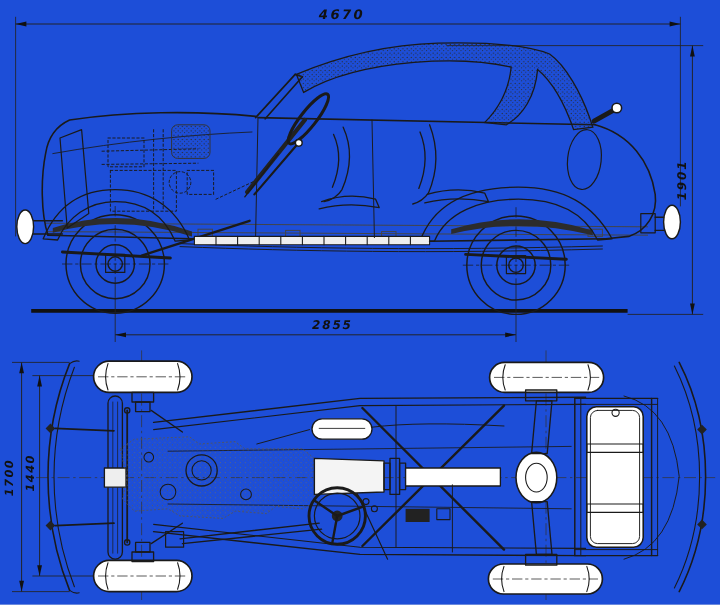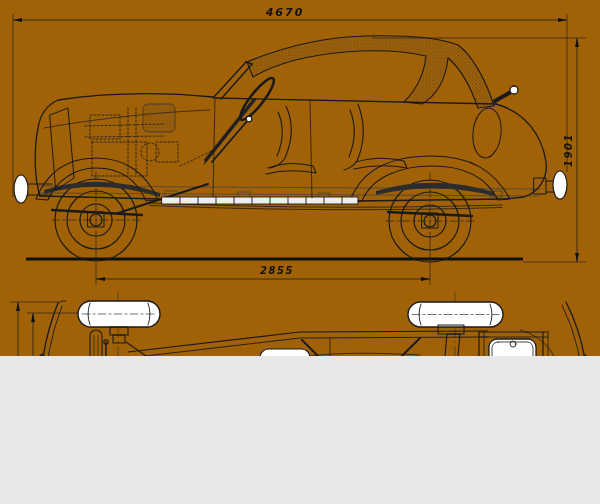--- a/index.html
+++ b/index.html
@@ -1,19 +1,19 @@
 <!DOCTYPE html>
 <html><head>
 <meta charset="utf-8">
 <style>
   html,body{margin:0;padding:0;background:#e8e8e8;}
   .sheet{
     position:relative;
-    width:600px;height:356px;
-    background:#a16207;
+    width:600px;height:504px;
+    background:#1d4ed8;
     overflow:hidden;
     font-family:"DejaVu Sans", sans-serif;
   }
   svg{display:block}
   .dim-text{
     font-family:"DejaVu Sans", sans-serif;
     font-style:italic;
     font-weight:bold;
     fill:#111111;
   }

